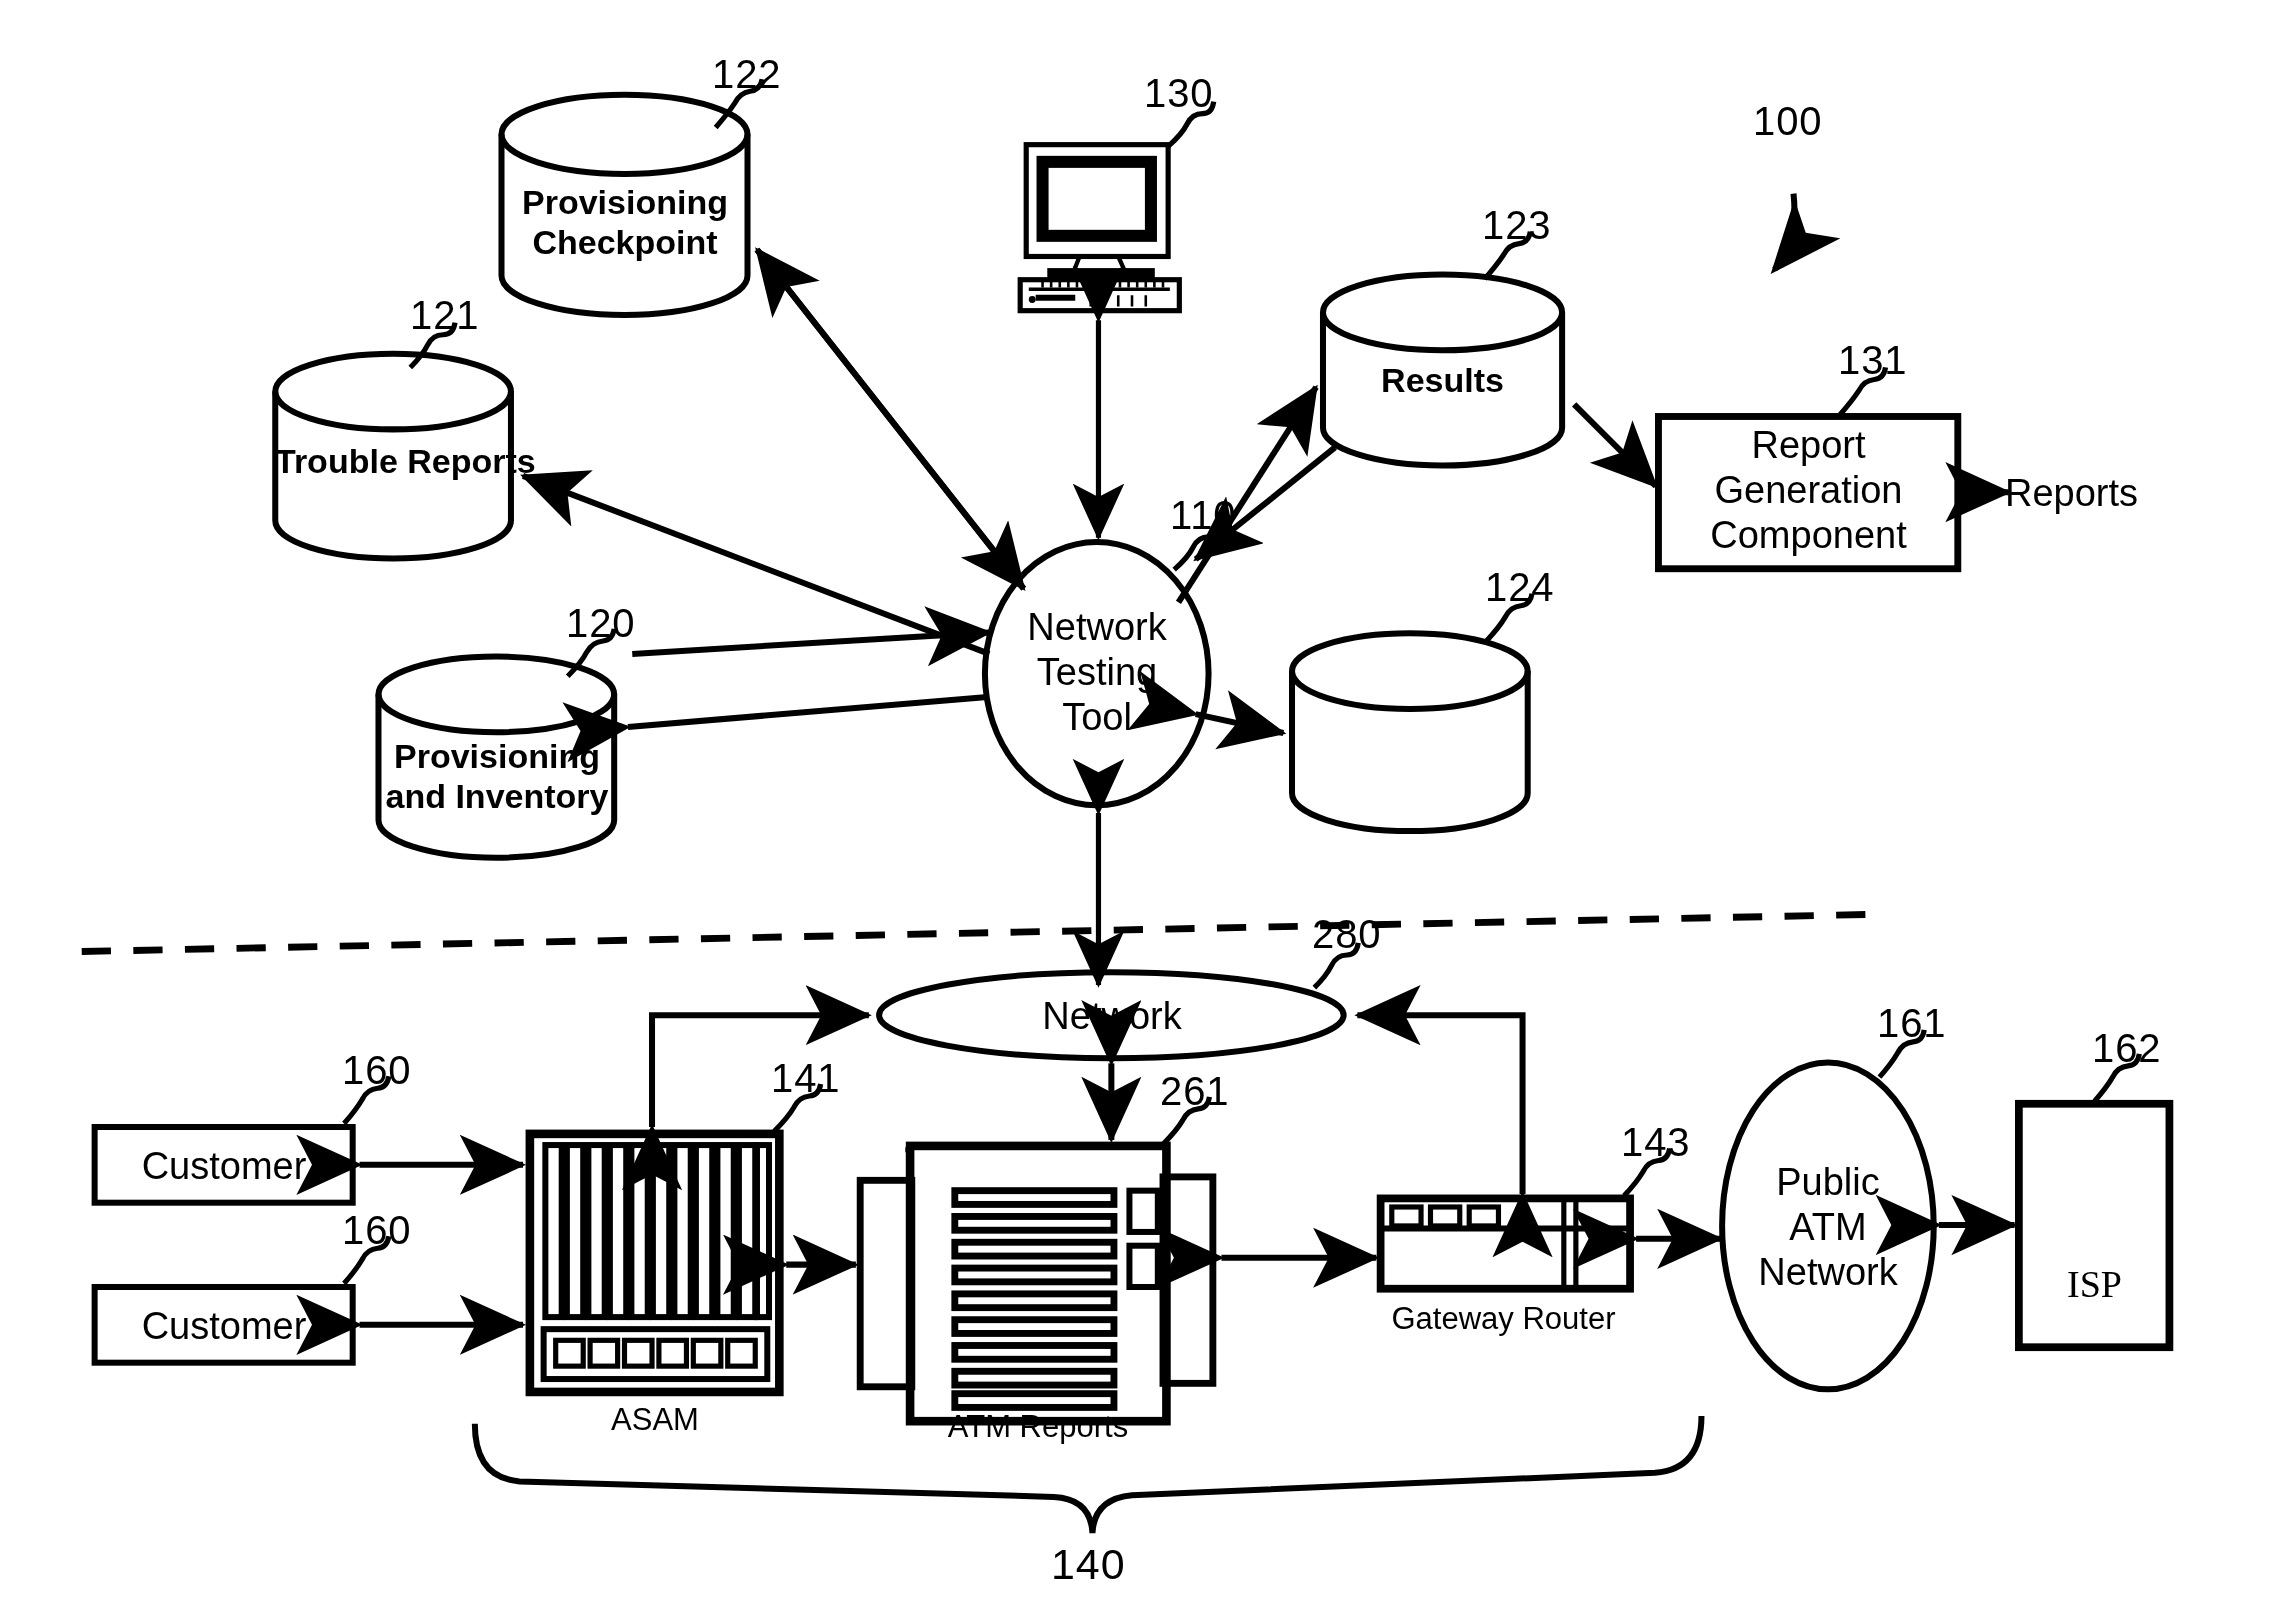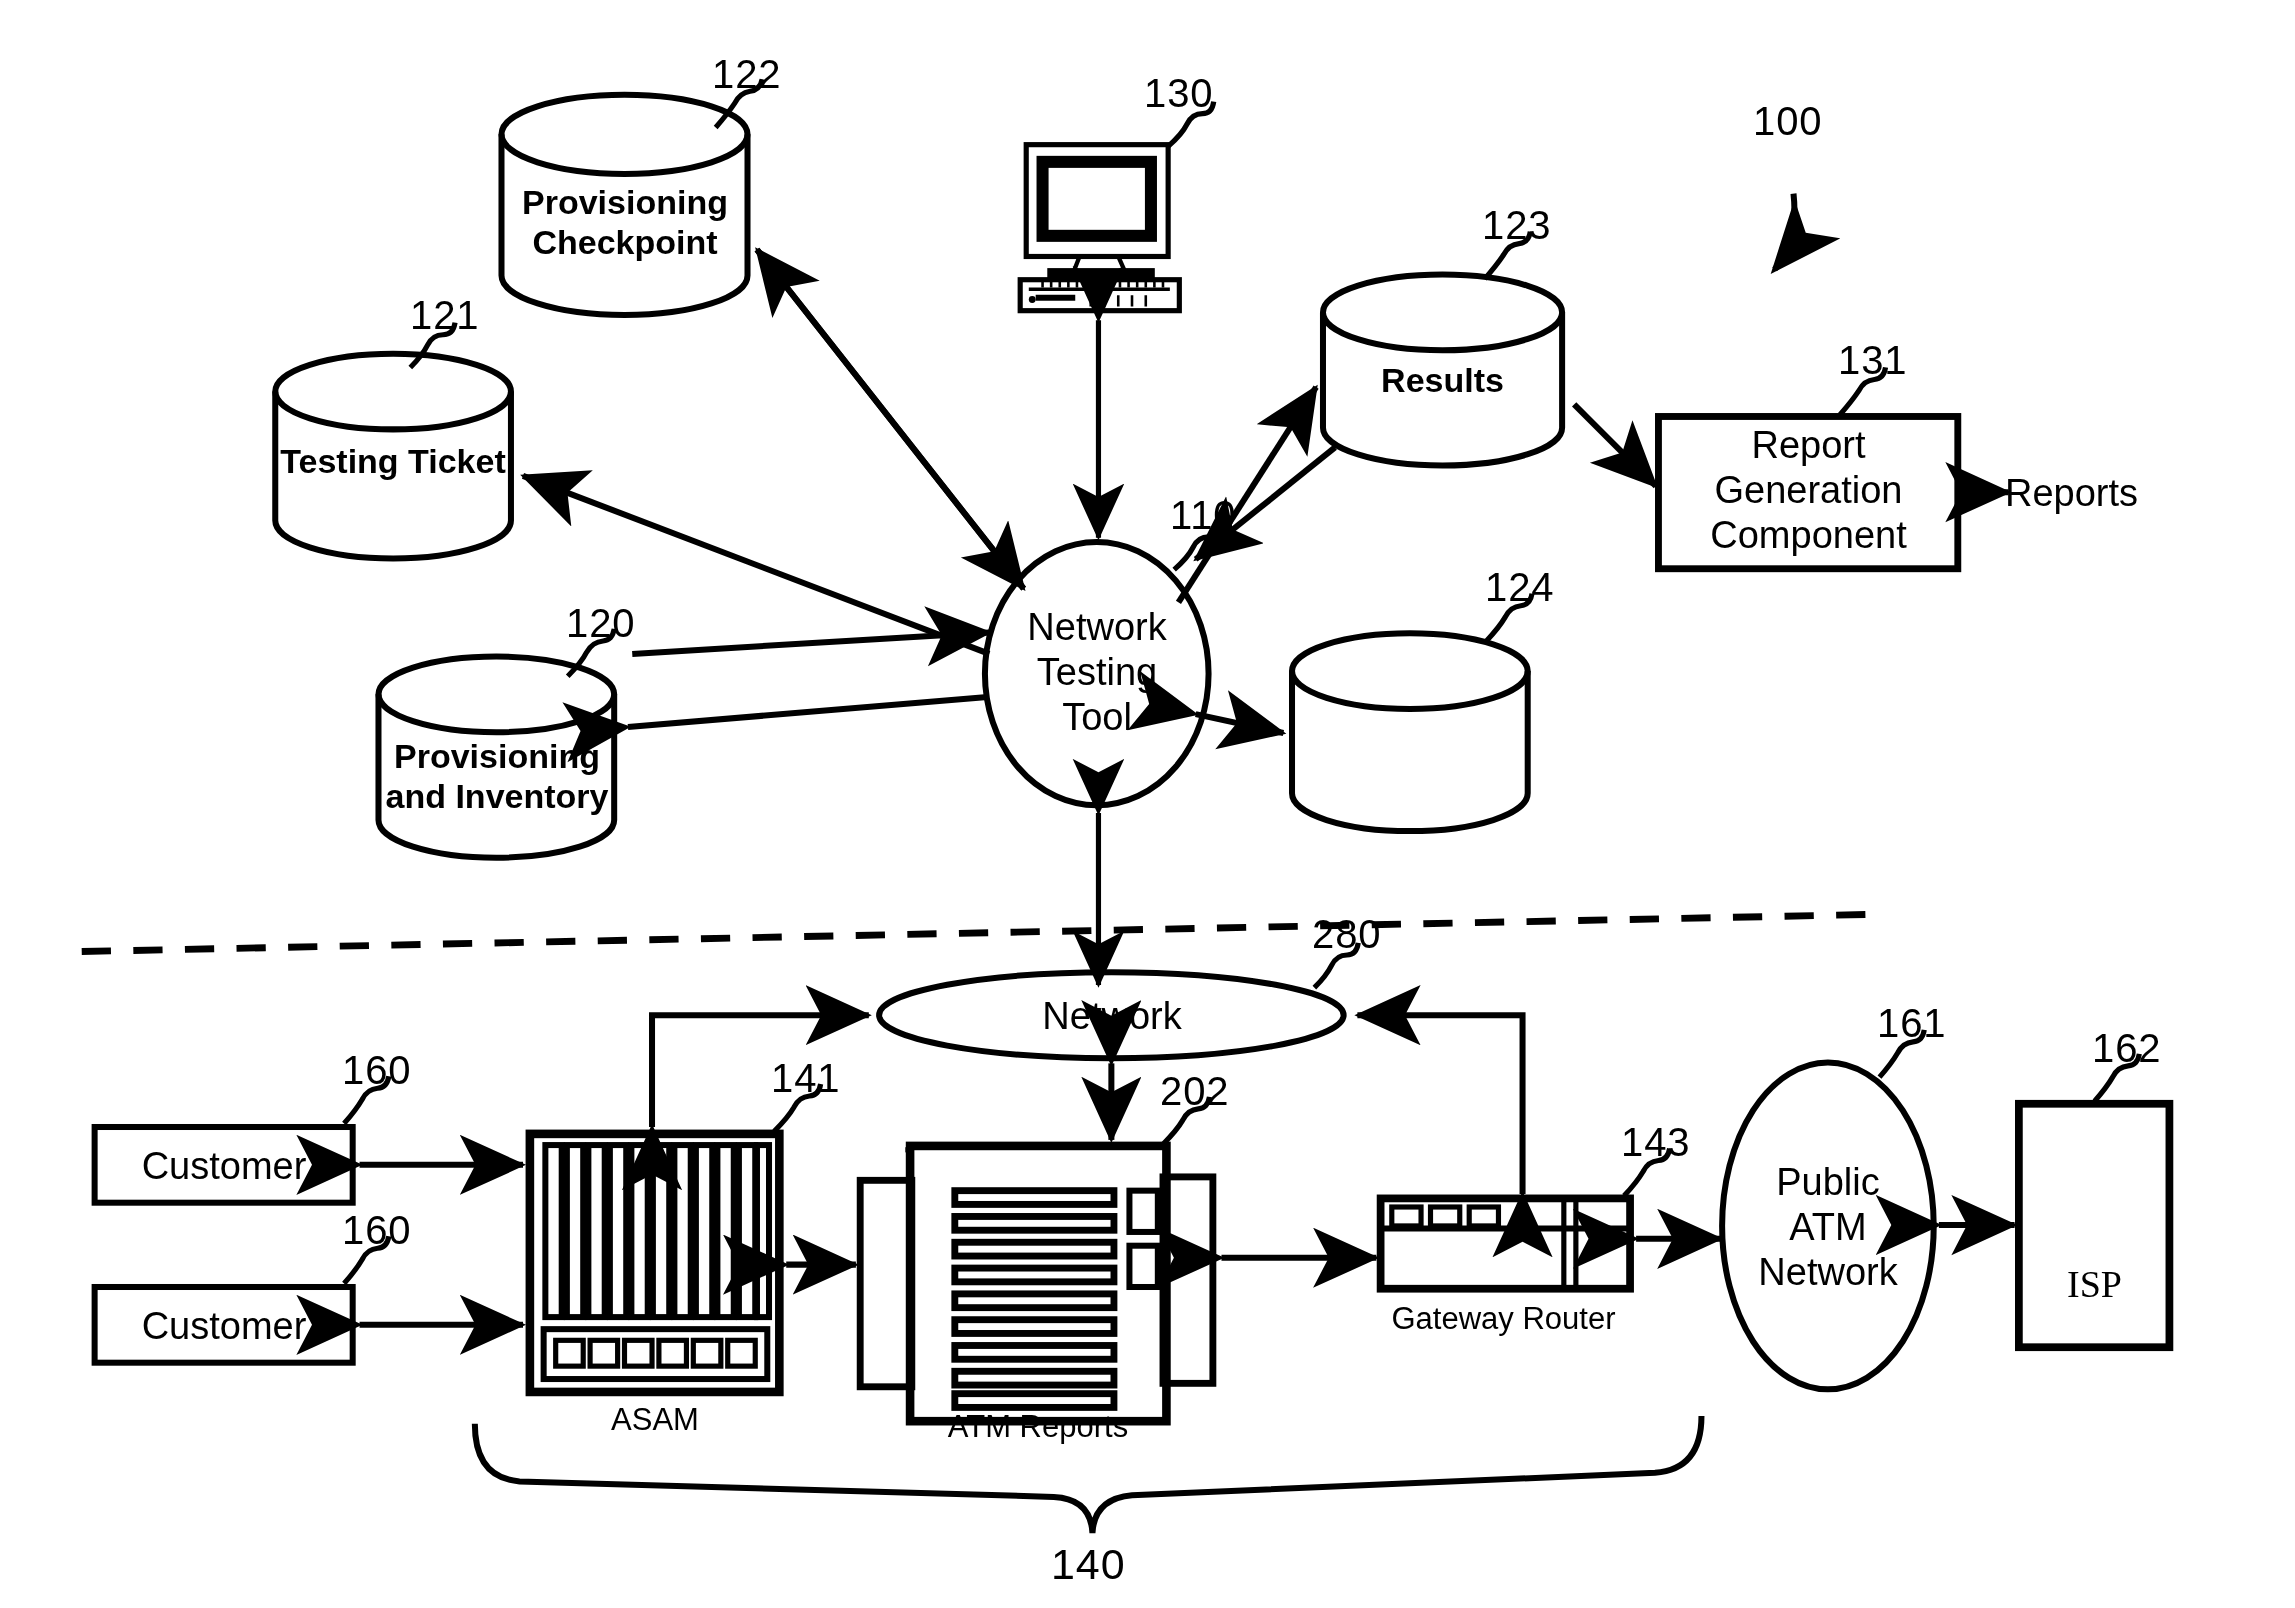--- a/index.html
+++ b/index.html
@@ -225,21 +225,21 @@
       <path d="M2435,1280 q14,-16 21,-28 q6,-12 18,-13 q11,-1 13,-14"></path>
     </g>
 
     <path d="M2085,225 q6,55 -22,88" stroke-width="7" marker-end="url(#ahs)"></path>
 
   </g>
 </svg>
 
 <div class="lbl node-txt" style="left:502px;top:182px;width:246px;">Provisioning
 Checkpoint</div>
-<div class="lbl node-txt" style="left:275px;top:441px;width:236px;">Testing Ticket</div>
+<div class="lbl node-txt" style="left:275px;top:441px;width:236px;">Trouble Reports</div>
 <div class="lbl node-txt" style="left:372px;top:736px;width:250px;">Provisioning
 and Inventory</div>
 <div class="lbl node-txt" style="left:1323px;top:360px;width:239px;">Results</div>
 <div class="lbl node-txt-lg" style="left:985px;top:605px;width:224px;">Network
 Testing
 Tool</div>
 <div class="lbl node-txt-lg" style="left:1659px;top:423px;width:299px;">Report
 Generation
 Component</div>
 <div class="lbl node-txt-lg" style="left:2005px;top:471px;width:258px;text-align:left;">Reports</div>
@@ -259,21 +259,21 @@
 <div class="ref" style="left:410px;top:293px;">121</div>
 <div class="ref" style="left:566px;top:601px;">120</div>
 <div class="ref" style="left:1482px;top:203px;">123</div>
 <div class="ref" style="left:1485px;top:565px;">124</div>
 <div class="ref" style="left:1170px;top:493px;">110</div>
 <div class="ref" style="left:1144px;top:71px;">130</div>
 <div class="ref" style="left:1838px;top:338px;">131</div>
 <div class="ref" style="left:1753px;top:99px;">100</div>
 <div class="ref" style="left:1312px;top:912px;">280</div>
 <div class="ref" style="left:771px;top:1056px;">141</div>
-<div class="ref" style="left:1160px;top:1069px;">202</div>
+<div class="ref" style="left:1160px;top:1069px;">261</div>
 <div class="ref" style="left:1621px;top:1120px;">143</div>
 <div class="ref" style="left:342px;top:1048px;">160</div>
 <div class="ref" style="left:342px;top:1208px;">160</div>
 <div class="ref" style="left:1877px;top:1001px;">161</div>
 <div class="ref" style="left:2092px;top:1026px;">162</div>
 <div class="ref" style="left:1051px;top:1540px;font-size:43px;">140</div>
 
 </div>
 
 

